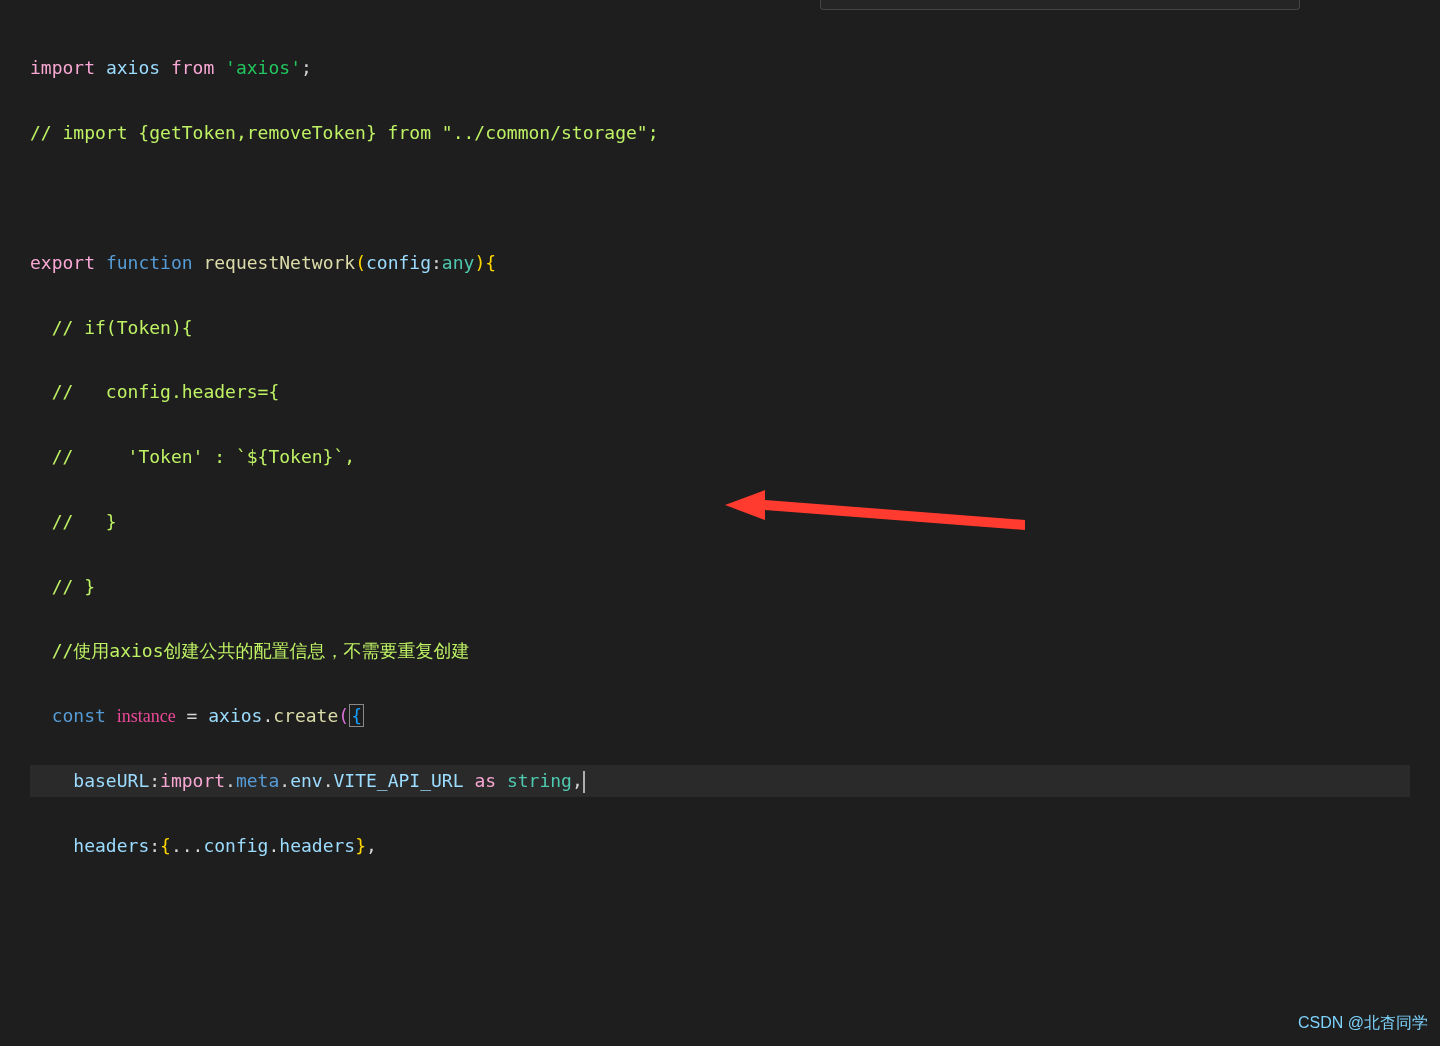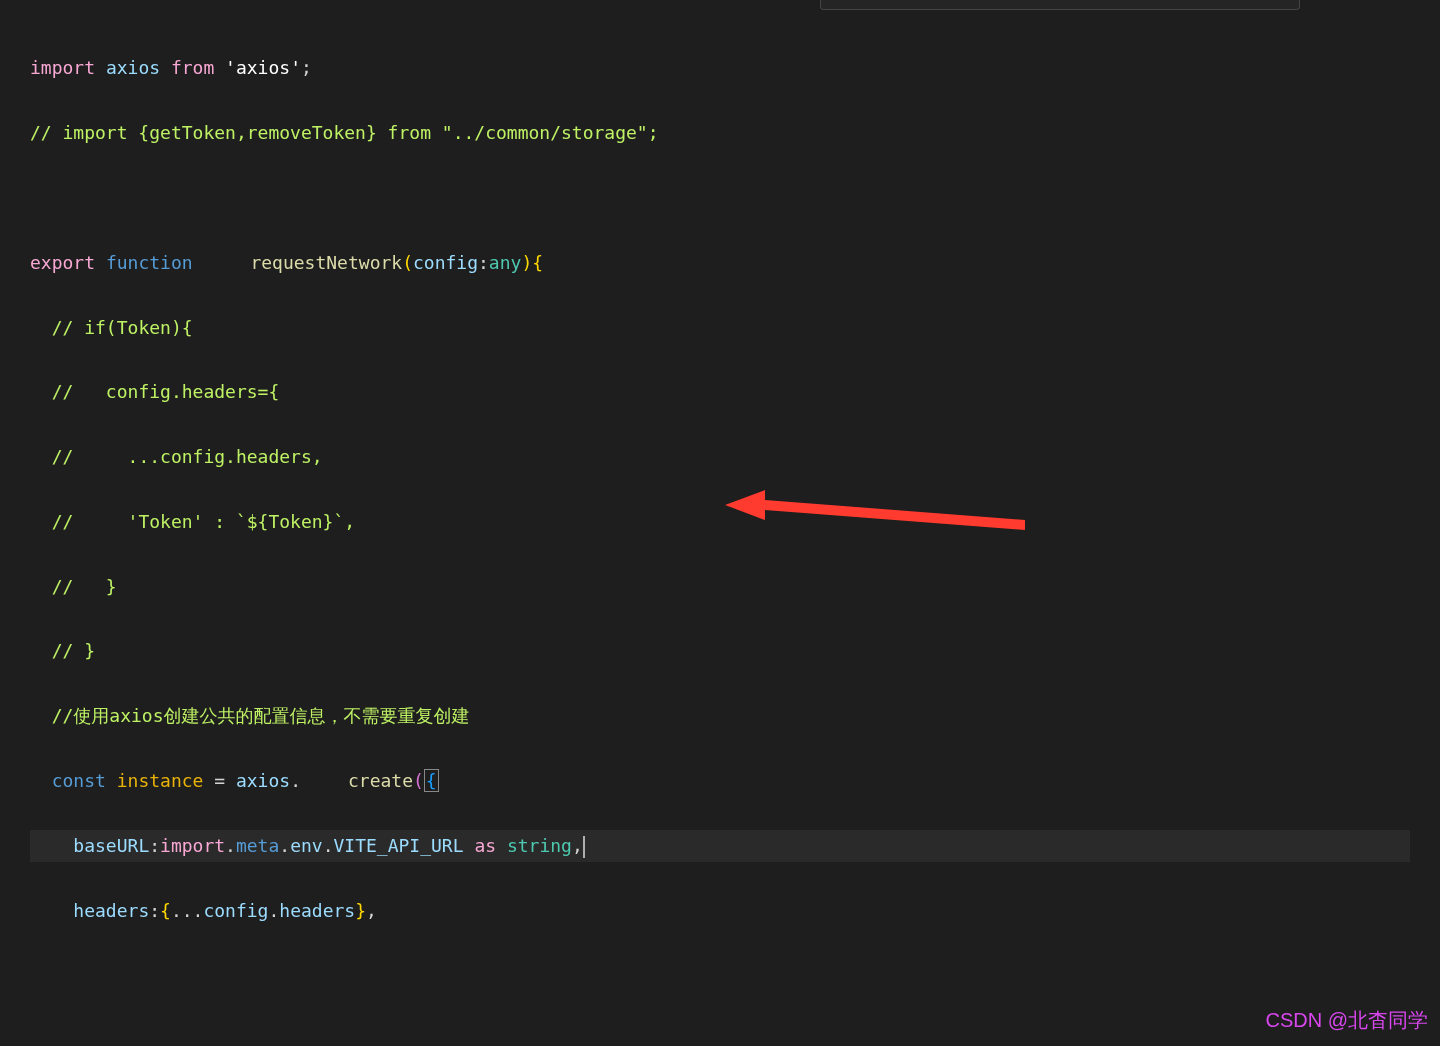--- a/index.html
+++ b/index.html
@@ -30,43 +30,43 @@
     .cursor {
       border-left: 2px solid #aeafad;
       display: inline-block;
       height: 1.2em;
       vertical-align: middle;
     }
     
     .kw { color: #f9a8d4; }
     .kw-blue { color: #569cd6; }
     .ident { color: #9cdcfe; text-align: center; }
-    .fn { color: #dcdcaa; margin-left: 47px; }
+    .fn { color: #dcdcaa; }
     .type { color: #4ec9b0; }
-    .str { color: #ffffff; }
+    .str { color: #22c55e; }
     .comment { color: #bef264; }
     .punct { color: #d4d4d4; }
     .paren-yellow { color: #ffd700; }
     .paren-pink { color: #da70d6; }
     .paren-blue { color: #179fff; }
     .prop { color: #9cdcfe; }
-    .const-blue { color: #eab308; }
+    .const-blue { color: #ec4899; font-family: Liberation Serif, serif; }
     
     .arrow-annotation {
       position: absolute;
       top: 490px;
       left: 720px;
       z-index: 10;
     }
     .watermark {
       position: absolute;
       bottom: 8px;
       right: 12px;
-      color: #d946ef;
-      font-size: 20px;
+      color: #7dd3fc;
+      font-size: 16px;
       font-family: sans-serif;
     }
     .top-panel {
       position: absolute;
       top: 0;
       right: 140px;
       width: 480px;
       height: 10px;
       background: #252526;
       border: 1px solid #454545;
@@ -79,21 +79,20 @@
 
 <div class="top-panel"></div>
 
 <div class="editor">
 <span class="line"><span class="kw">import</span> <span class="ident">axios</span> <span class="kw">from</span> <span class="str">'axios'</span><span class="punct">;</span></span>
 <span class="line"><span class="comment">// import {getToken,removeToken} from "../common/storage";</span></span>
 <span class="line"> </span>
 <span class="line"><span class="kw">export</span> <span class="kw-blue">function</span> <span class="fn">requestNetwork</span><span class="paren-yellow">(</span><span class="ident">config</span><span class="punct">:</span><span class="type">any</span><span class="paren-yellow">)</span><span class="paren-yellow">{</span></span>
 <span class="line">  <span class="comment">// if(Token){</span></span>
 <span class="line">  <span class="comment">//   config.headers={</span></span>
-<span class="line">  <span class="comment">//     ...config.headers,</span></span>
 <span class="line">  <span class="comment">//     'Token' : `${Token}`,</span></span>
 <span class="line">  <span class="comment">//   }</span></span>
 <span class="line">  <span class="comment">// }</span></span>
 <span class="line">  <span class="comment">//使用axios创建公共的配置信息，不需要重复创建</span></span>
 <span class="line">  <span class="kw-blue">const</span> <span class="const-blue">instance</span><span class="punct"> = </span><span class="ident">axios</span><span class="punct">.</span><span class="fn">create</span><span class="paren-pink">(</span><span class="paren-blue" style="border:1px solid #888;padding:0 1px;">{</span></span>
 <span class="line highlight-line-wrap" style="background:#2a2a2a;">    <span class="prop">baseURL</span><span class="punct">:</span><span class="kw">import</span><span class="punct">.</span><span class="kw-blue">meta</span><span class="punct">.</span><span class="ident">env</span><span class="punct">.</span><span class="ident">VITE_API_URL</span> <span class="kw">as</span> <span class="type">string</span><span class="punct">,</span><span class="cursor"></span></span>
 <span class="line">    <span class="prop">headers</span><span class="punct">:</span><span class="paren-yellow">{</span><span class="punct">...</span><span class="ident">config</span><span class="punct">.</span><span class="ident">headers</span><span class="paren-yellow">}</span><span class="punct">,</span></span>
 
 
 

